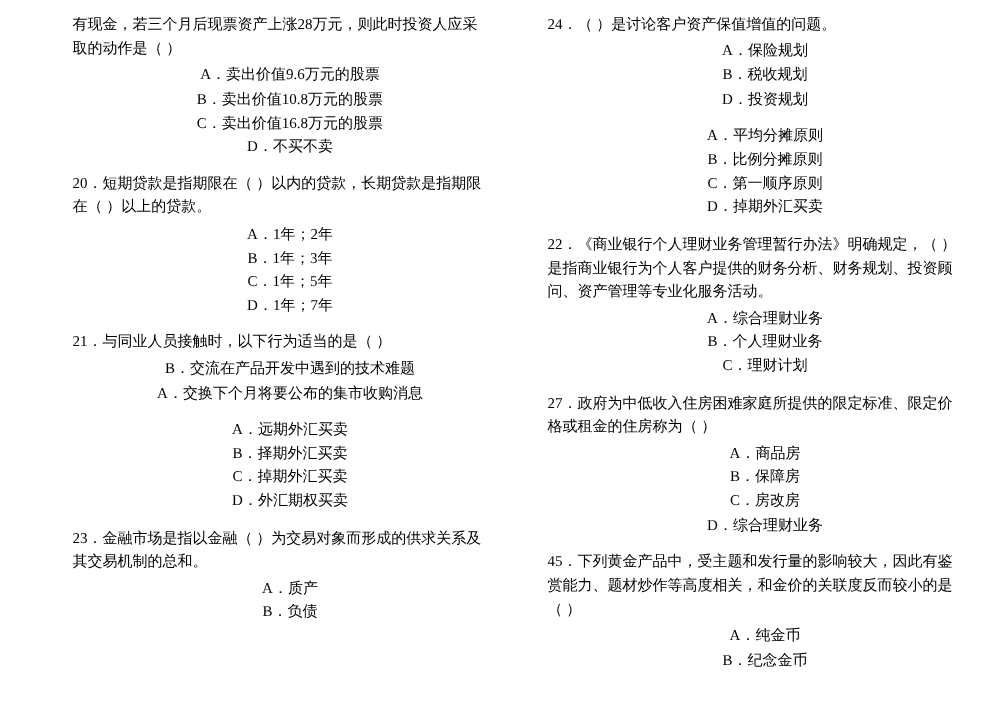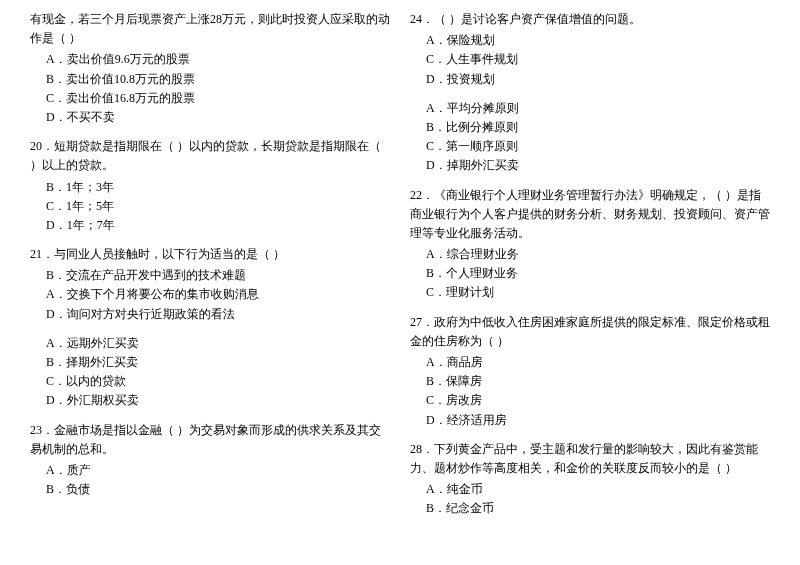--- a/index.html
+++ b/index.html
@@ -22,81 +22,83 @@
     }
     .content-area {
       display: flex;
       gap: 20px;
     }
     .column {
       flex: 1;
     }
     .question-block {
       margin-bottom: 10px;
+      margin-left: 28px;
     }
     .question-text {
       line-height: 1.6;
       margin-bottom: 2px;
     }
     .option {
       margin-left: 16px;
       line-height: 1.6;
+      text-align: center;
     }
   </style>
 </head>
 <body>
 
 <div class="page-container">
   <div class="content-area">
     <div class="column">
 
       <div class="question-block">
         <div class="question-text">有现金，若三个月后现票资产上涨28万元，则此时投资人应采取的动作是（    ）</div>
         <div class="option">A．卖出价值9.6万元的股票</div>
         <div class="option">B．卖出价值10.8万元的股票</div>
         <div class="option">C．卖出价值16.8万元的股票</div>
         <div class="option">D．不买不卖</div>
       </div>
 
       <div class="question-block">
         <div class="question-text">20．短期贷款是指期限在（    ）以内的贷款，长期贷款是指期限在（    ）以上的贷款。</div>
+        <div class="option">A．1年；2年</div>
         <div class="option">B．1年；3年</div>
         <div class="option">C．1年；5年</div>
         <div class="option">D．1年；7年</div>
       </div>
 
       <div class="question-block">
         <div class="question-text">21．与同业人员接触时，以下行为适当的是（    ）</div>
         <div class="option">B．交流在产品开发中遇到的技术难题</div>
         <div class="option">A．交换下个月将要公布的集市收购消息</div>
-        <div class="option">D．询问对方对央行近期政策的看法</div>
       </div>
 
       <div class="question-block">
         <div class="option">A．远期外汇买卖</div>
         <div class="option">B．择期外汇买卖</div>
-        <div class="option">C．以内的贷款</div>
+        <div class="option">C．掉期外汇买卖</div>
         <div class="option">D．外汇期权买卖</div>
       </div>
 
       <div class="question-block">
         <div class="question-text">23．金融市场是指以金融（    ）为交易对象而形成的供求关系及其交易机制的总和。</div>
         <div class="option">A．质产</div>
         <div class="option">B．负债</div>
 
       </div>
 
     </div>
 
     <div class="column">
 
       <div class="question-block">
         <div class="question-text">24．（    ）是讨论客户资产保值增值的问题。</div>
         <div class="option">A．保险规划</div>
-        <div class="option">C．人生事件规划</div>
+        <div class="option">B．税收规划</div>
         <div class="option">D．投资规划</div>
       </div>
 
       <div class="question-block">
         <div class="option">A．平均分摊原则</div>
         <div class="option">B．比例分摊原则</div>
         <div class="option">C．第一顺序原则</div>
         <div class="option">D．掉期外汇买卖</div>
       </div>
 
@@ -105,25 +107,25 @@
         <div class="option">A．综合理财业务</div>
         <div class="option">B．个人理财业务</div>
         <div class="option">C．理财计划</div>
       </div>
 
       <div class="question-block">
         <div class="question-text">27．政府为中低收入住房困难家庭所提供的限定标准、限定价格或租金的住房称为（    ）</div>
         <div class="option">A．商品房</div>
         <div class="option">B．保障房</div>
         <div class="option">C．房改房</div>
-        <div class="option">D．经济适用房</div>
+        <div class="option">D．综合理财业务</div>
       </div>
 
       <div class="question-block">
-        <div class="question-text">28．下列黄金产品中，受主题和发行量的影响较大，因此有鉴赏能力、题材炒作等高度相关，和金价的关联度反而较小的是（    ）</div>
+        <div class="question-text">45．下列黄金产品中，受主题和发行量的影响较大，因此有鉴赏能力、题材炒作等高度相关，和金价的关联度反而较小的是（    ）</div>
         <div class="option">A．纯金币</div>
         <div class="option">B．纪念金币</div>
 
       </div>
 
     </div>
   </div>
 
 </div>
 

